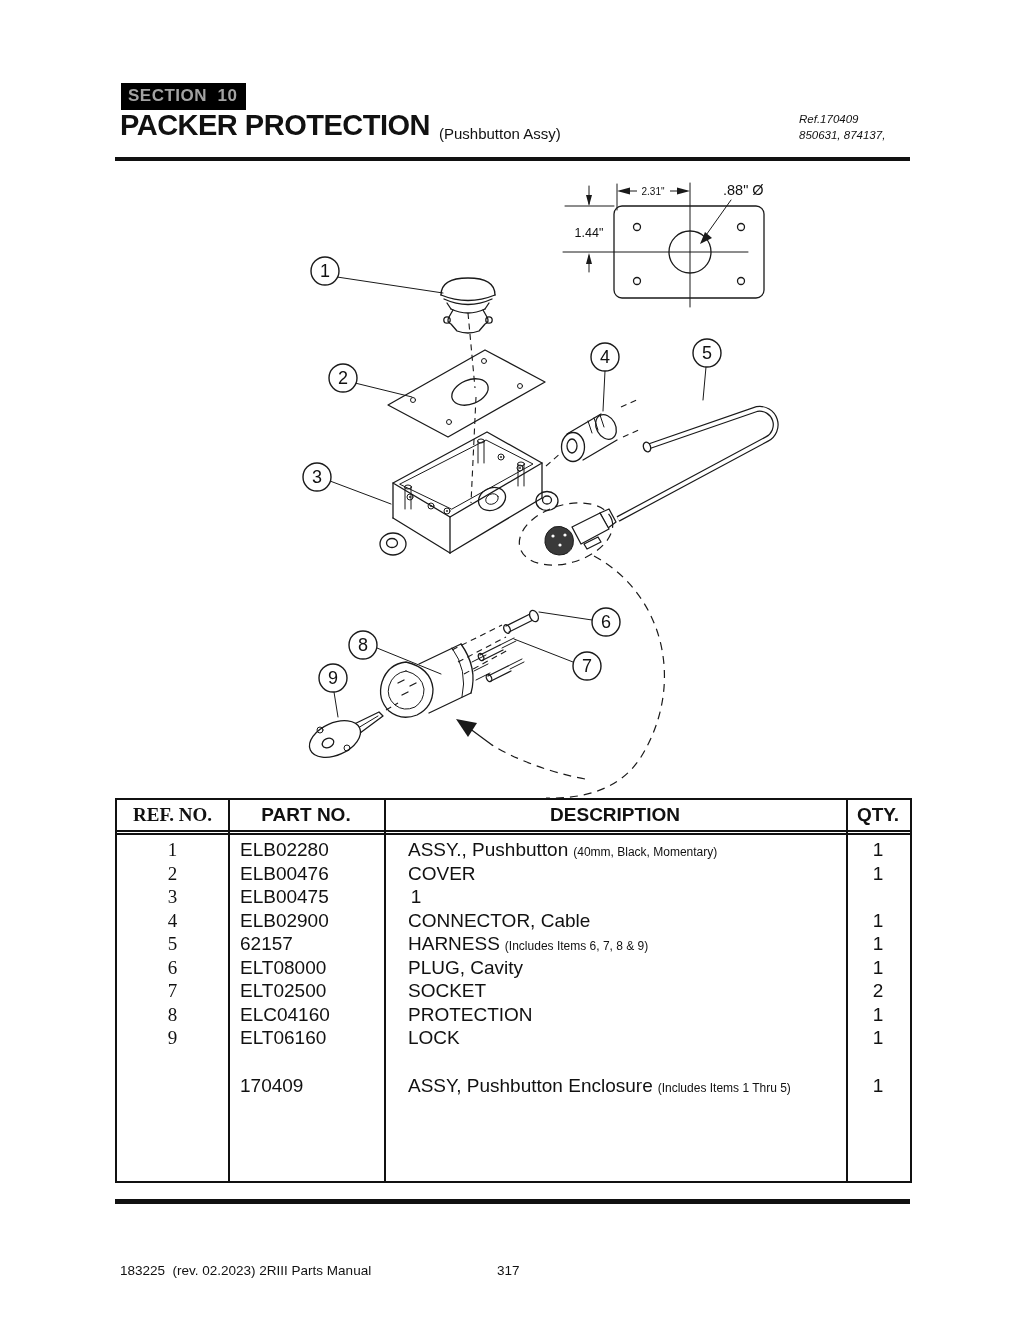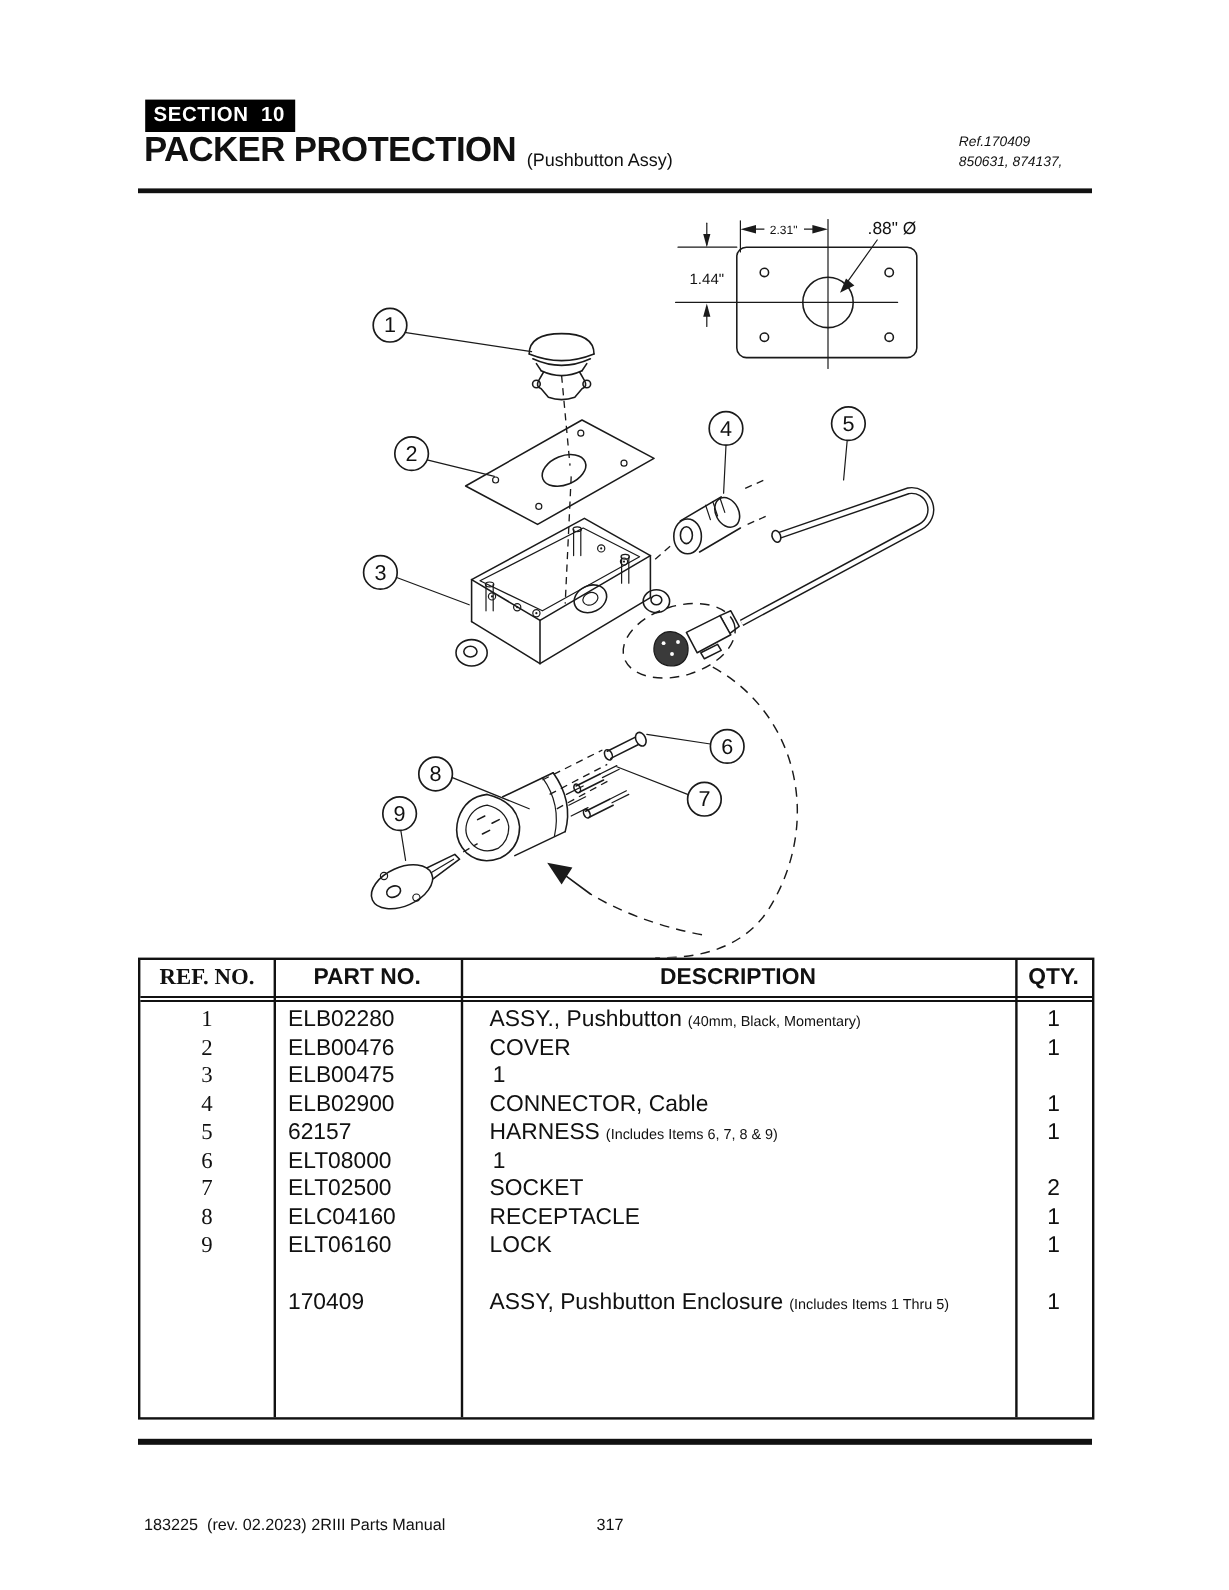--- a/index.html
+++ b/index.html
@@ -1,20 +1,20 @@
 <!DOCTYPE html>
 <html><head>
 <meta charset="utf-8">
 <style>
   html,body{margin:0;padding:0;}
   body{width:1024px;height:1325px;position:relative;background:#fff;
        font-family:"Liberation Sans",sans-serif;color:#111;overflow:hidden;}
   .abs{position:absolute;}
   
-  .section-box{left:121px;top:83px;background:#000;color:#ffffff;font-weight:bold;
+  .section-box{left:121px;top:83px;background:#000;color:#a3a3a3;font-weight:bold;
                font-size:17px;padding:3px 9px 4px 7px;white-space:pre;letter-spacing:.5px;}
   .title-row{left:120px;top:109px;display:flex;align-items:flex-end;gap:9px;white-space:nowrap;}
   .page-title{font-size:29px;font-weight:bold;letter-spacing:-.5px;}
   .page-subtitle{font-size:15px;}
   .ref-block{left:799px;top:112px;font-style:italic;font-size:11.5px;line-height:1.35;}
   .rule-top{left:115px;top:157px;width:795px;height:4px;background:#111;}
   
   .diagram{left:115px;top:175px;}
   svg *{vector-effect:non-scaling-stroke;}
   .ln{stroke:#1a1a1a;fill:none;stroke-width:1.3;stroke-linecap:round;stroke-linejoin:round;}
@@ -329,32 +329,33 @@
     </div>
     <div class="trow">
       <div class="c c1">5</div>
       <div class="c c2">62157</div>
       <div class="c c3"><span>HARNESS</span><span class="note">(Includes Items 6, 7, 8  &amp; 9)</span></div>
       <div class="c c4">1</div>
     </div>
     <div class="trow">
       <div class="c c1">6</div>
       <div class="c c2">ELT08000</div>
+      <div class="c c3"><span>PLUG, Cavity</span><span class="note"></span></div>
       <div class="c c4">1</div>
     </div>
     <div class="trow">
       <div class="c c1">7</div>
       <div class="c c2">ELT02500</div>
       <div class="c c3"><span>SOCKET</span><span class="note"></span></div>
       <div class="c c4">2</div>
     </div>
     <div class="trow">
       <div class="c c1">8</div>
       <div class="c c2">ELC04160</div>
-      <div class="c c3"><span>RECEPTACLE</span><span class="note"></span></div>
+      <div class="c c3"><span>PROTECTION</span><span class="note"></span></div>
       <div class="c c4">1</div>
     </div>
     <div class="trow">
       <div class="c c1">9</div>
       <div class="c c2">ELT06160</div>
       <div class="c c3"><span>LOCK</span><span class="note"></span></div>
       <div class="c c4">1</div>
     </div>
     <div class="spacer-row"></div>
     <div class="trow">

